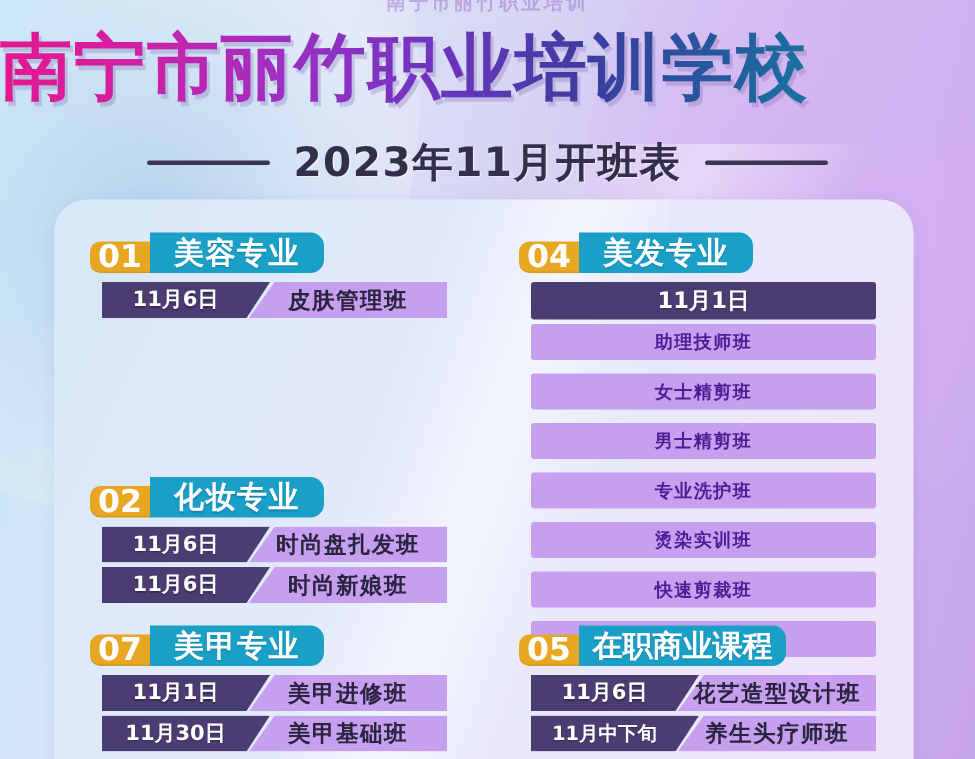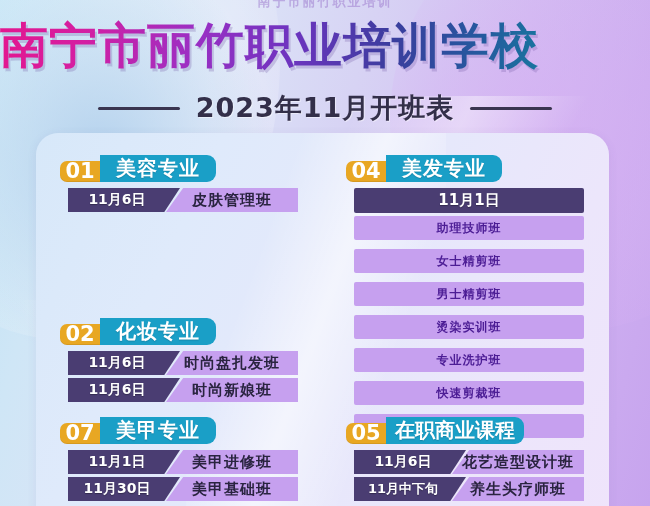--- a/index.html
+++ b/index.html
@@ -230,22 +230,22 @@
       <div class="section" style="top:20px;">
         <div class="sec-head">
           <div class="sec-num">04</div>
           <div class="sec-name">美发专业</div>
         </div>
         <div>
           <div class="date-bar">11月1日</div>
           <div class="course-bar">助理技师班</div>
           <div class="course-bar">女士精剪班</div>
           <div class="course-bar">男士精剪班</div>
+          <div class="course-bar">专业洗护班</div>
           <div class="course-bar">烫染实训班</div>
-          <div class="course-bar">专业洗护班</div>
           <div class="course-bar">快速剪裁班</div>
           <div class="course-bar">商业剪裁班</div>
         </div>
       </div>
 
       <div class="section" style="top:282px;">
         <div class="sec-head">
           <div class="sec-num">05</div>
           <div class="sec-name wide">在职商业课程</div>
         </div>

